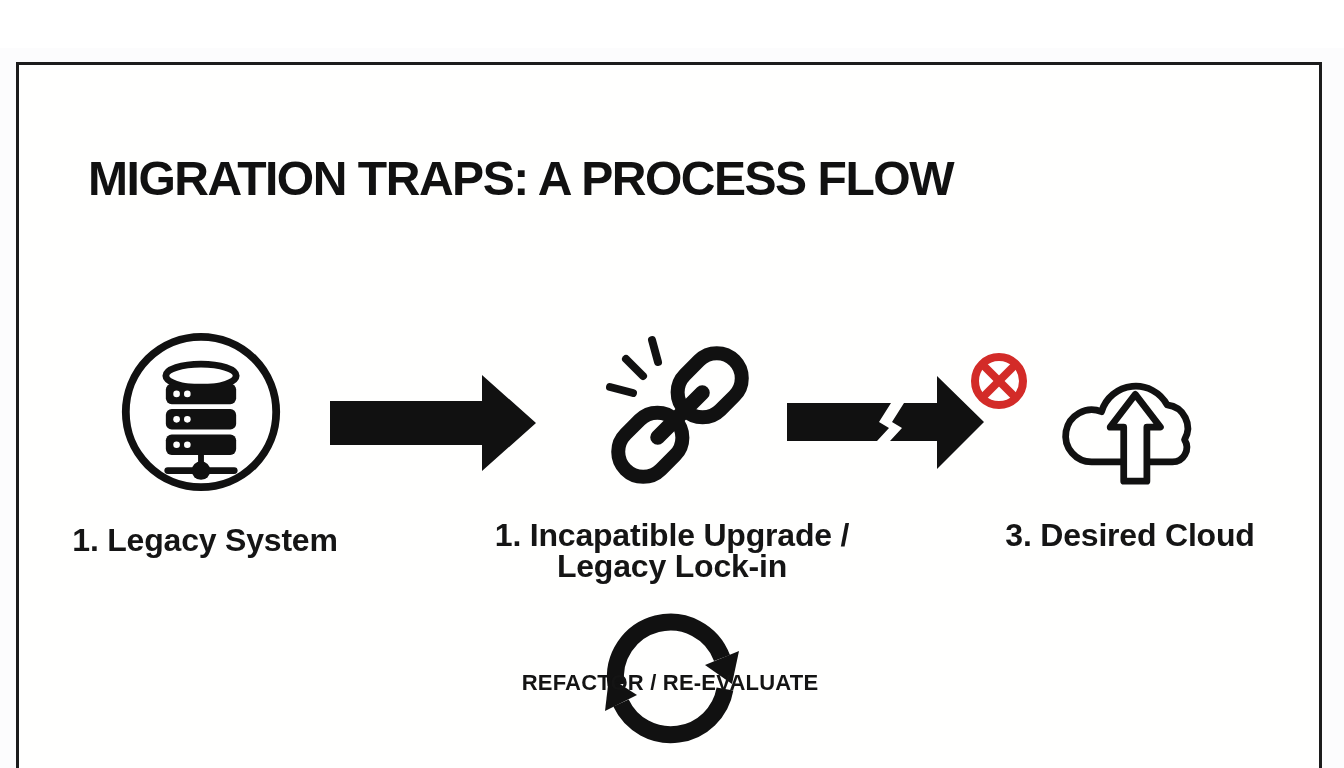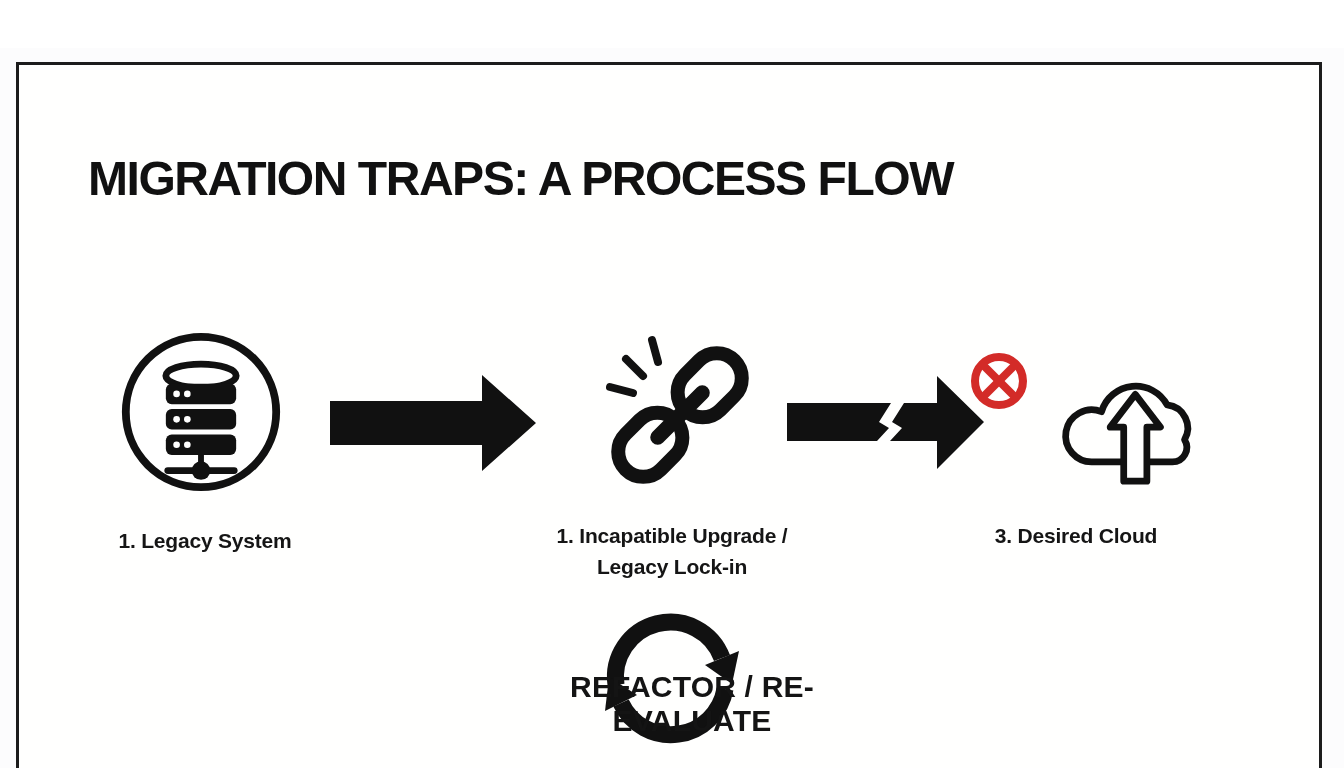--- a/index.html
+++ b/index.html
@@ -41,34 +41,34 @@
   .icon-box svg { display: block; width: 100%; height: 100%; }
   .ic-legacy  { left: 118px; top: 281px; width: 166px; height: 166px; }
   .ic-arrow1  { left: 330px; top: 325px; width: 208px; height: 100px; }
   .ic-chain   { left: 595px; top: 282px; width: 170px; height: 170px; }
   .ic-arrow2  { left: 787px; top: 322px; width: 200px; height: 105px; }
   .ic-noentry { left: 969px; top: 303px; width: 60px;  height: 60px;  }
   .ic-cloud   { left: 1052px; top: 300px; width: 155px; height: 140px; }
   .ic-loop    { left: 596px; top: 552px; width: 150px; height: 160px; }
   .step-label {
     position: absolute;
-    font-size: 21px;
+    font-size: 32px;
     font-weight: bold;
     color: #151515;
     text-align: center;
     line-height: 31px;
     letter-spacing: -0.2px;
   }
   .lbl-1 { left: 55px;  top: 477px; width: 300px; }
   .lbl-2 { left: 492px; top: 472px; width: 360px; }
-  .lbl-3 { left: 931px; top: 472px; width: 290px; }
+  .lbl-3 { left: 985px; top: 472px; width: 290px; }
   .loop-label {
     position: absolute;
-    left: 492px; top: 622px; width: 400px;
-    font-size: 30px;
+    left: 470px; top: 622px; width: 400px;
+    font-size: 22px;
     font-weight: bold;
     color: #141414;
     text-align: center;
     letter-spacing: 0.2px;
   }
   .stroke-ink { stroke: var(--ink); }
   .fill-ink   { fill: var(--ink); }
   .stroke-red { stroke: var(--alert-red); }
 </style>
 </head>

